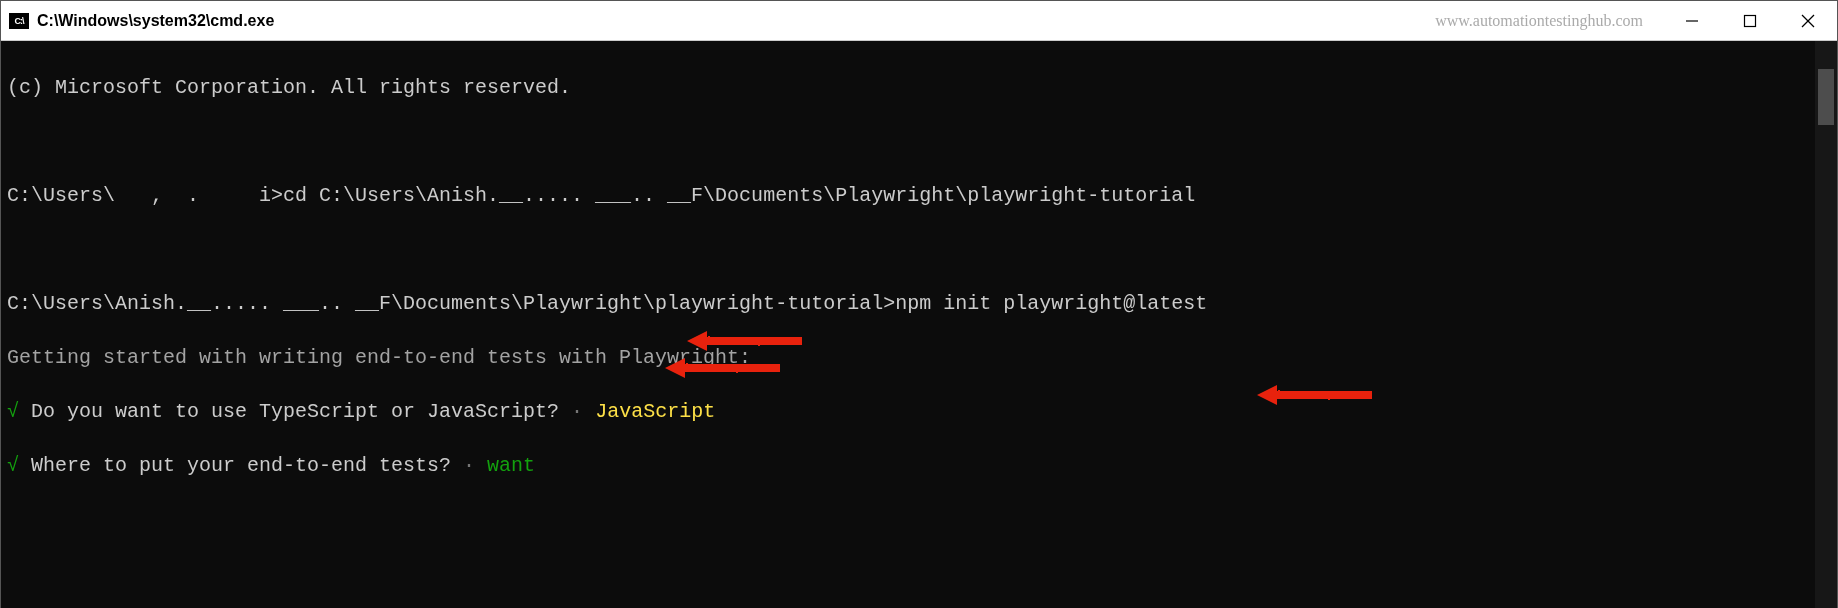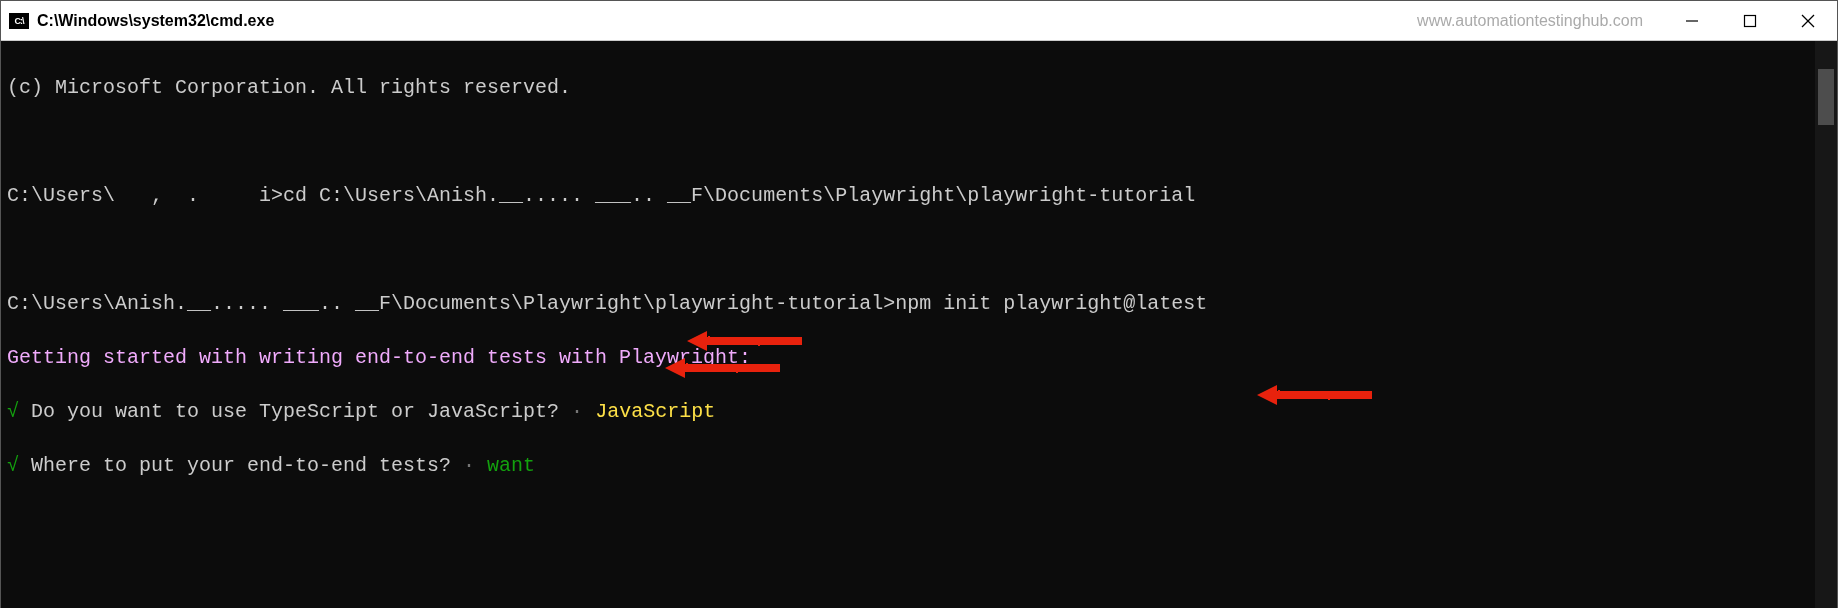--- a/index.html
+++ b/index.html
@@ -40,21 +40,21 @@
       letter-spacing: -1px;
     }
     .title {
       font-family: 'Segoe UI', Arial, sans-serif;
       font-size: 16px;
       color: #000;
       font-weight: bold;
     }
     .watermark {
       margin-left: auto;
-      font-family: Liberation Sans, sans-serif;
+      font-family: Liberation Serif, serif;
       font-size: 16px;
       color: #aaa;
       margin-right: 20px;
     }
     .window-controls {
       display: flex;
     }
     .win-btn {
       width: 58px;
       height: 40px;
@@ -86,21 +86,21 @@
       position: relative;
     }
     .scrollbar-thumb {
       position: absolute;
       top: 28px;
       left: 3px;
       right: 3px;
       height: 56px;
       background: #4d4d4d;
     }
-    .yellow { color: #f0abfc; }
+    .yellow { color: #a3a3a3; }
     .green { color: #13a10e; }
     .cyan { color: #fde047; font-family: Liberation Mono, monospace; }
     .gray { color: #767676; }
     .line { display: block; }
     .arrow {
       position: absolute;
       height: 20px;
       pointer-events: none;
     }
     .arrow svg { overflow: visible; }

